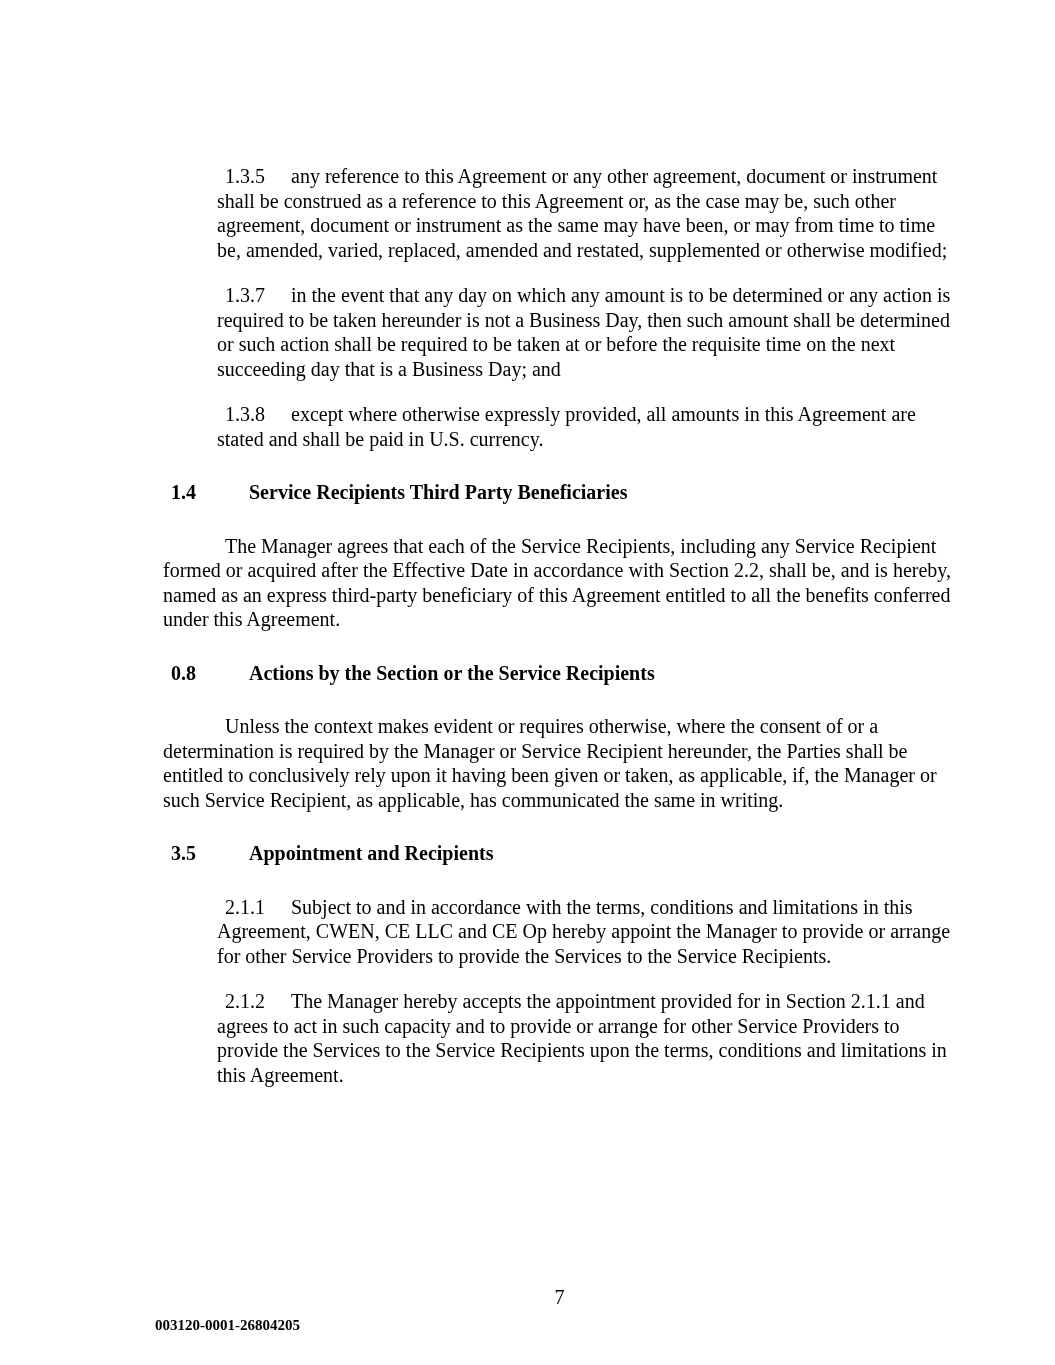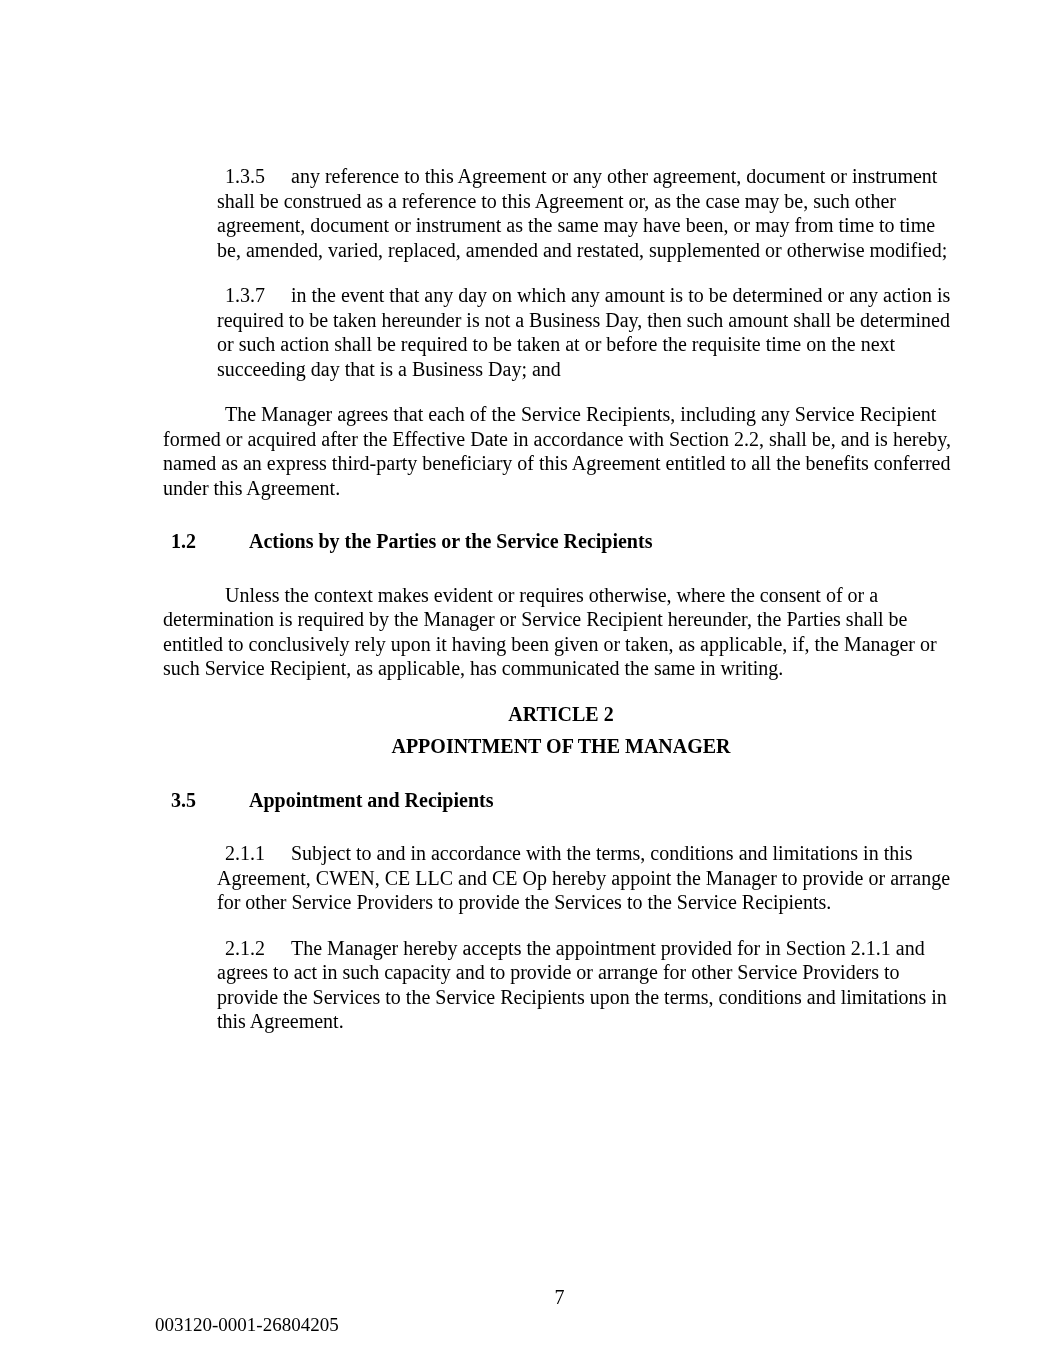--- a/index.html
+++ b/index.html
@@ -57,47 +57,46 @@
     top: 1253px;
     width: 1055px;
     text-align: center;
     font-size: 20px;
     line-height: 24px;
   }
   .footer-doc-code {
     position: absolute;
     left: 123px;
     top: 1284px;
-    font-size: 19px;
+    font-size: 15px;
     line-height: 18px;
+    font-weight: bold;
   }
 </style>
 </head>
 <body>
 
 <div class="page">
   <div class="content">
 
     <p class="clause"><span class="c-num">1.3.5</span><span>any reference to this Agreement or any other agreement, document or instrument shall be construed as a reference to this Agreement or, as the case may be, such other agreement, document or instrument as the same may have been, or may from time to time be, amended, varied, replaced, amended and restated, supplemented or otherwise modified;</span></p>
 
 
     <p class="clause"><span class="c-num">1.3.7</span><span>in the event that any day on which any amount is to be determined or any action is required to be taken hereunder is not a Business Day, then such amount shall be determined or such action shall be required to be taken at or before the requisite time on the next succeeding day that is a Business Day; and</span></p>
 
+    <p class="clause"><span class="c-num">1.3.8</span><span>except where otherwise expressly provided, all amounts in this Agreement are stated and shall be paid in U.S. currency.</span></p>
 
+    <p class="heading"><span class="h-num">1.4</span><span>Service Recipients Third Party Beneficiaries</span></p>
 
     <p class="body-para">The Manager agrees that each of the Service Recipients, including any Service Recipient formed or acquired after the Effective Date in accordance with Section 2.2, shall be, and is hereby, named as an express third-party beneficiary of this Agreement entitled to all the benefits conferred under this Agreement.</p>
 
-    <p class="heading"><span class="h-num">1.2</span><span>Actions by the Parties or the Service Recipients</span></p>
+    <p class="heading"><span class="h-num">0.8</span><span>Actions by the Section or the Service Recipients</span></p>
 
     <p class="body-para">Unless the context makes evident or requires otherwise, where the consent of or a determination is required by the Manager or Service Recipient hereunder, the Parties shall be entitled to conclusively rely upon it having been given or taken, as applicable, if, the Manager or such Service Recipient, as applicable, has communicated the same in writing.</p>
 
-    <div class="article-heading">
-      <div>ARTICLE 2</div>
-      <div>APPOINTMENT OF THE MANAGER</div>
-    </div>
 
     <p class="heading"><span class="h-num">3.5</span><span>Appointment and Recipients</span></p>
 
     <p class="clause"><span class="c-num">2.1.1</span><span>Subject to and in accordance with the terms, conditions and limitations in this Agreement, CWEN, CE LLC and CE Op hereby appoint the Manager to provide or arrange for other Service Providers to provide the Services to the Service Recipients.</span></p>
 
     <p class="clause"><span class="c-num">2.1.2</span><span>The Manager hereby accepts the appointment provided for in Section 2.1.1 and agrees to act in such capacity and to provide or arrange for other Service Providers to provide the Services to the Service Recipients upon the terms, conditions and limitations in this Agreement.</span></p>
 
   </div>
 
   <div class="footer-page-number">7</div>

